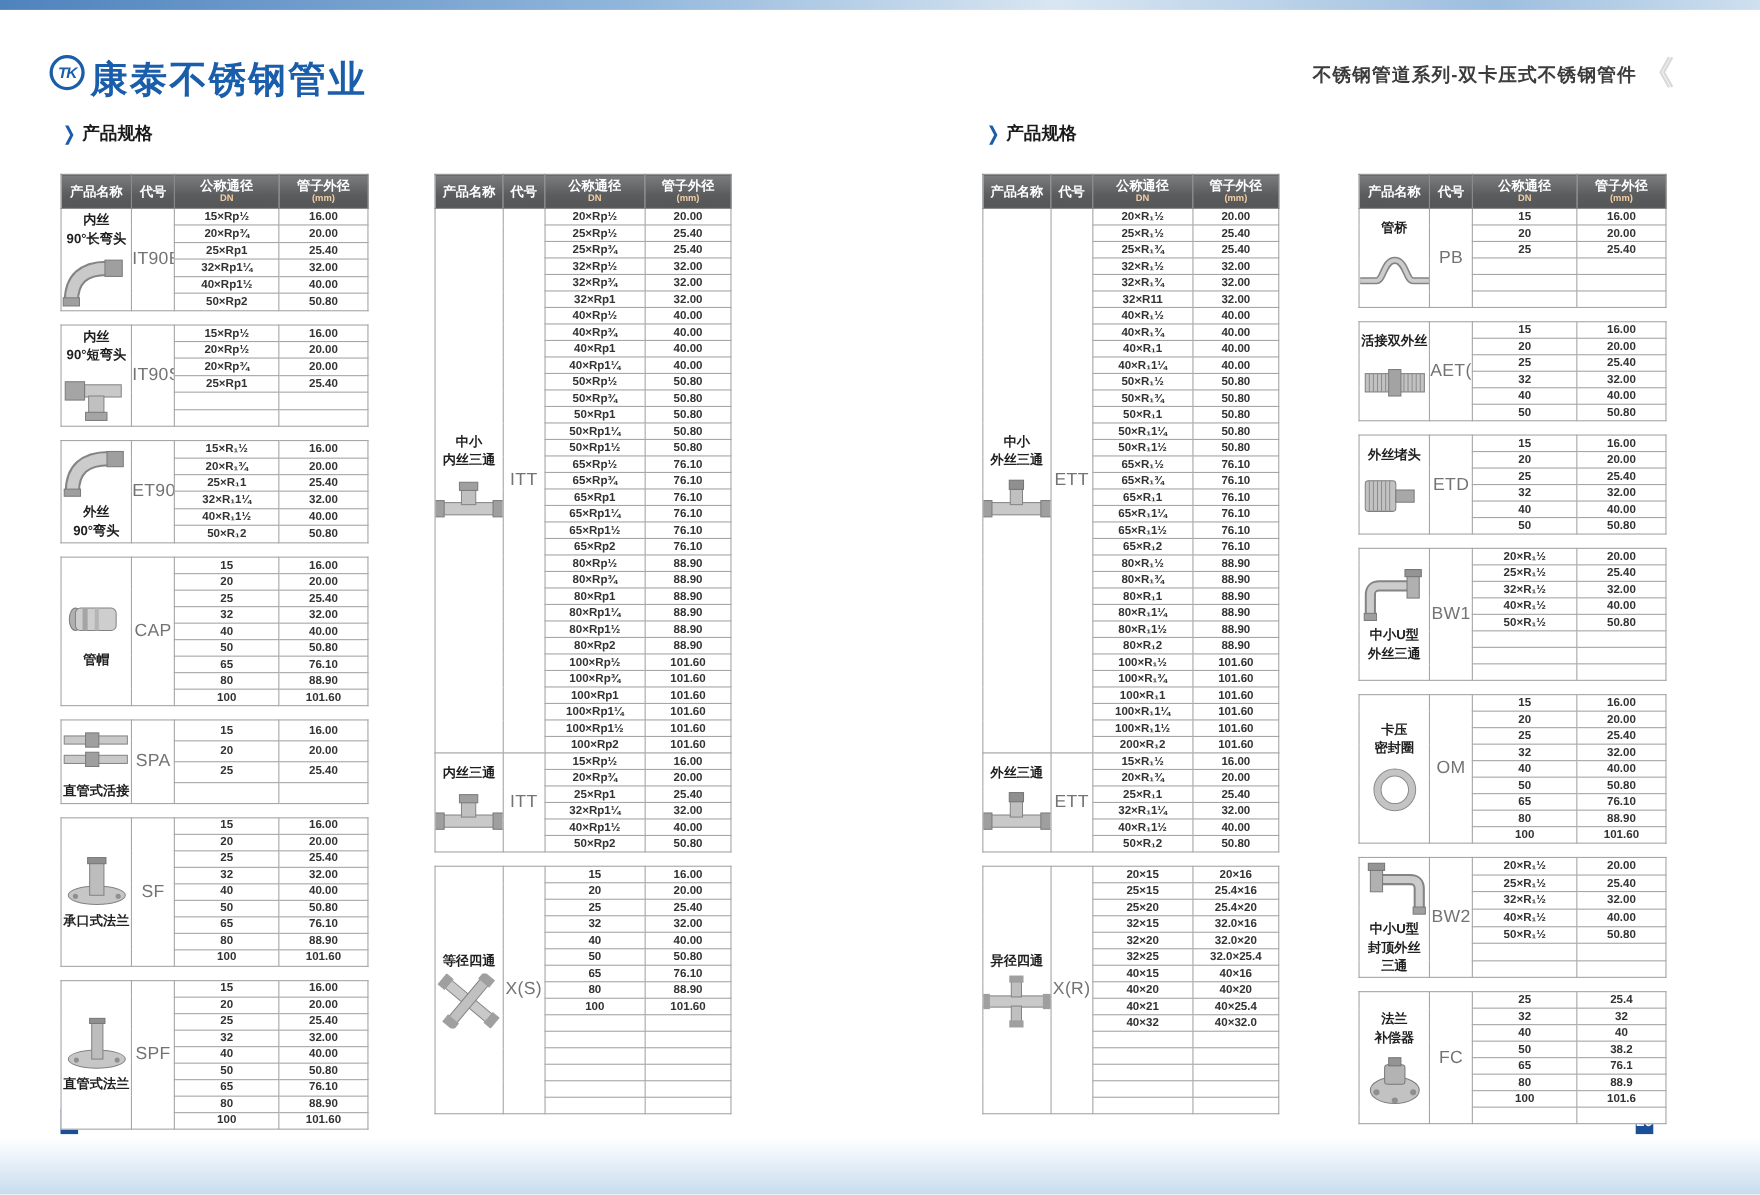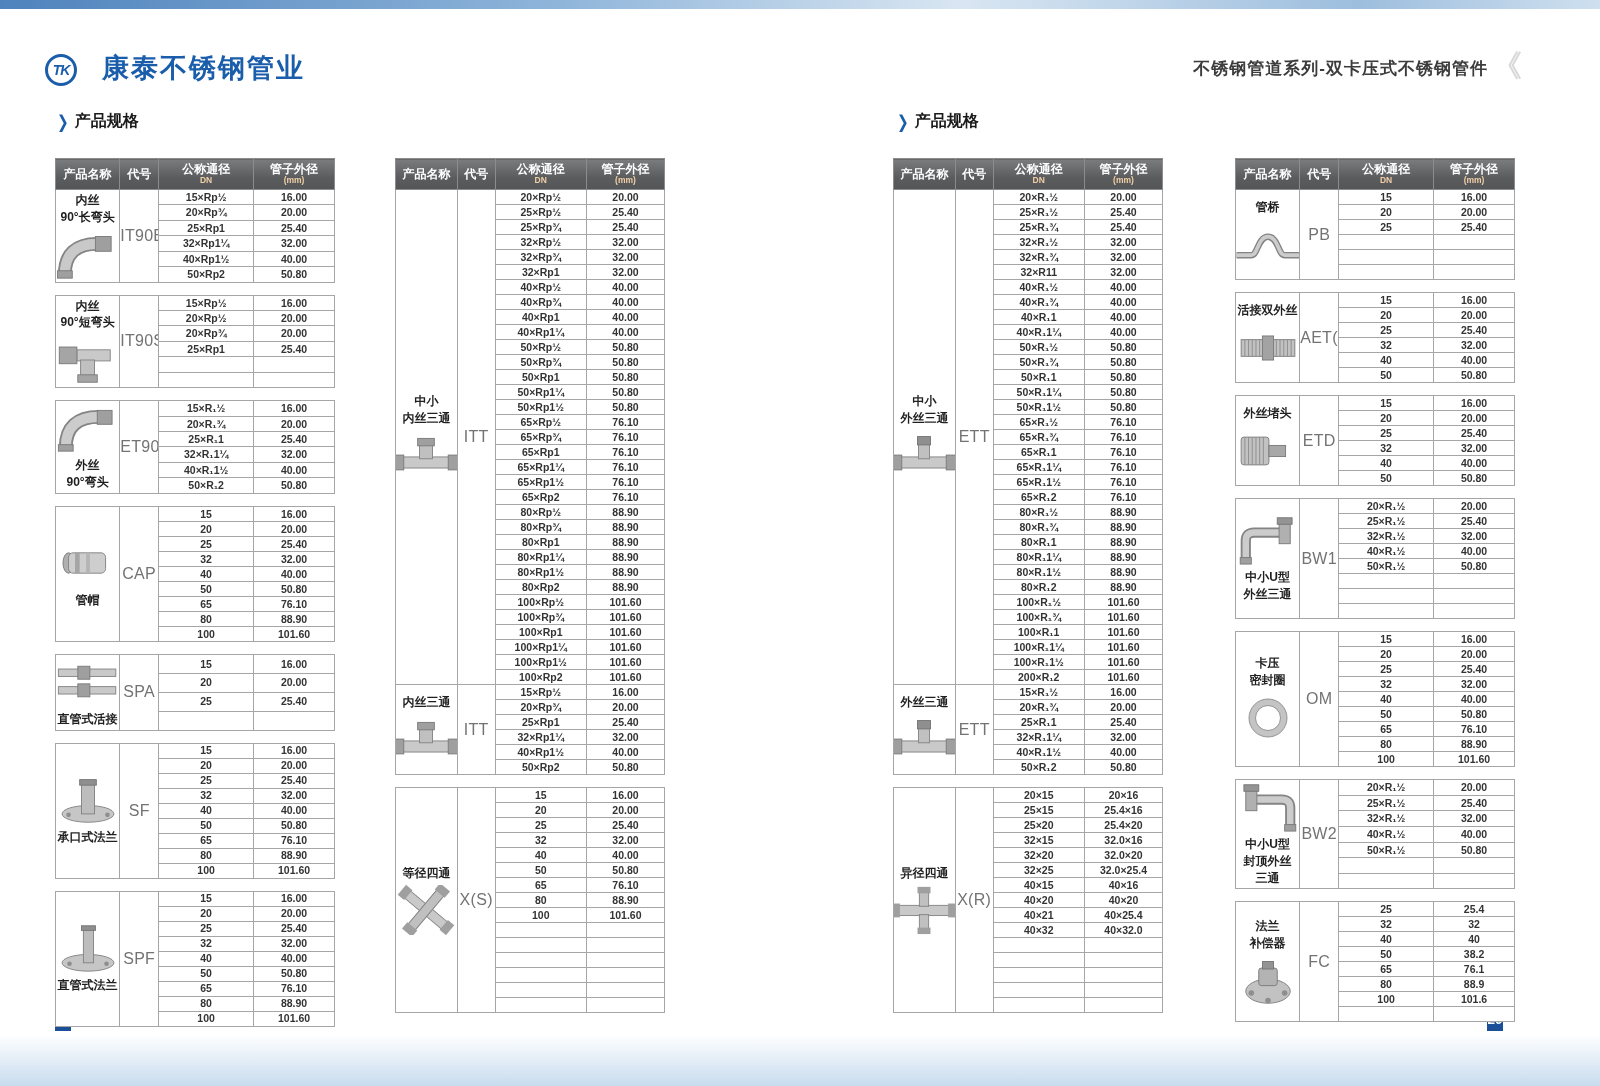--- a/index.html
+++ b/index.html
@@ -2,25 +2,25 @@
 <html><head>
 <meta charset="utf-8">
 <style>
   html,body{margin:0;padding:0;background:#e9e9e9;}
   .page{position:relative;width:1600px;height:1086px;background:#ffffff;overflow:hidden;
         font-family:"Liberation Sans","DejaVu Sans",sans-serif;margin:0 auto;}
   .topbar{position:absolute;top:0;left:0;width:100%;height:9px;
         background:linear-gradient(90deg,#4f83bd 0%,#8fb5da 35%,#d9e6f2 60%,#9dbede 85%,#cfe0ef 100%);}
   .botband{position:absolute;left:0;bottom:0;width:100%;height:52px;
         background:linear-gradient(180deg,rgba(214,229,243,0) 0%,#d3e3f2 80%,#c7dcee 100%);}
-  .logo{position:absolute;left:45px;top:50px;display:flex;align-items:flex-end;gap:25px;}
+  .logo{position:absolute;left:45px;top:50px;display:flex;align-items:flex-start;gap:5px;}
   .logo-circle{width:32px;height:32px;border-radius:50%;border:3px solid #1a5dab;box-sizing:border-box;
         display:flex;align-items:center;justify-content:center;font-style:italic;font-weight:bold;
         color:#1a5dab;font-size:14px;letter-spacing:-1px;}
-  .logo-text{font-size:27px;font-weight:bold;color:#1a5dab;letter-spacing:2px;}
+  .logo-text{font-size:34px;font-weight:bold;color:#1a5dab;letter-spacing:2px;}
   .series{position:absolute;top:57px;right:112px;font-size:17px;font-weight:bold;color:#3c3c3c;letter-spacing:1px;}
   .deco{position:absolute;top:46px;right:78px;font-size:30px;color:#d9d9d9;font-weight:bold;}
   .section-title{position:absolute;top:111px;display:flex;align-items:center;gap:6px;
         font-size:16px;font-weight:bold;color:#1a1a1a;}
   .section-chev{color:#1a5dab;font-size:14px;transform:scaleY(1.25);font-weight:bold;}
   .stack{position:absolute;top:142px;}
   table.spec{border-collapse:collapse;width:100%;table-layout:fixed;background:#fff;border:1px solid #7c7c7c;margin-top:16px;}
   table.spec.gap{margin-top:12px;}
   table.spec.attached{margin-top:-1px;}
   .spec th{background:linear-gradient(180deg,#7b7c7e 0%,#5b5c5e 60%,#545557 100%);color:#fff;

